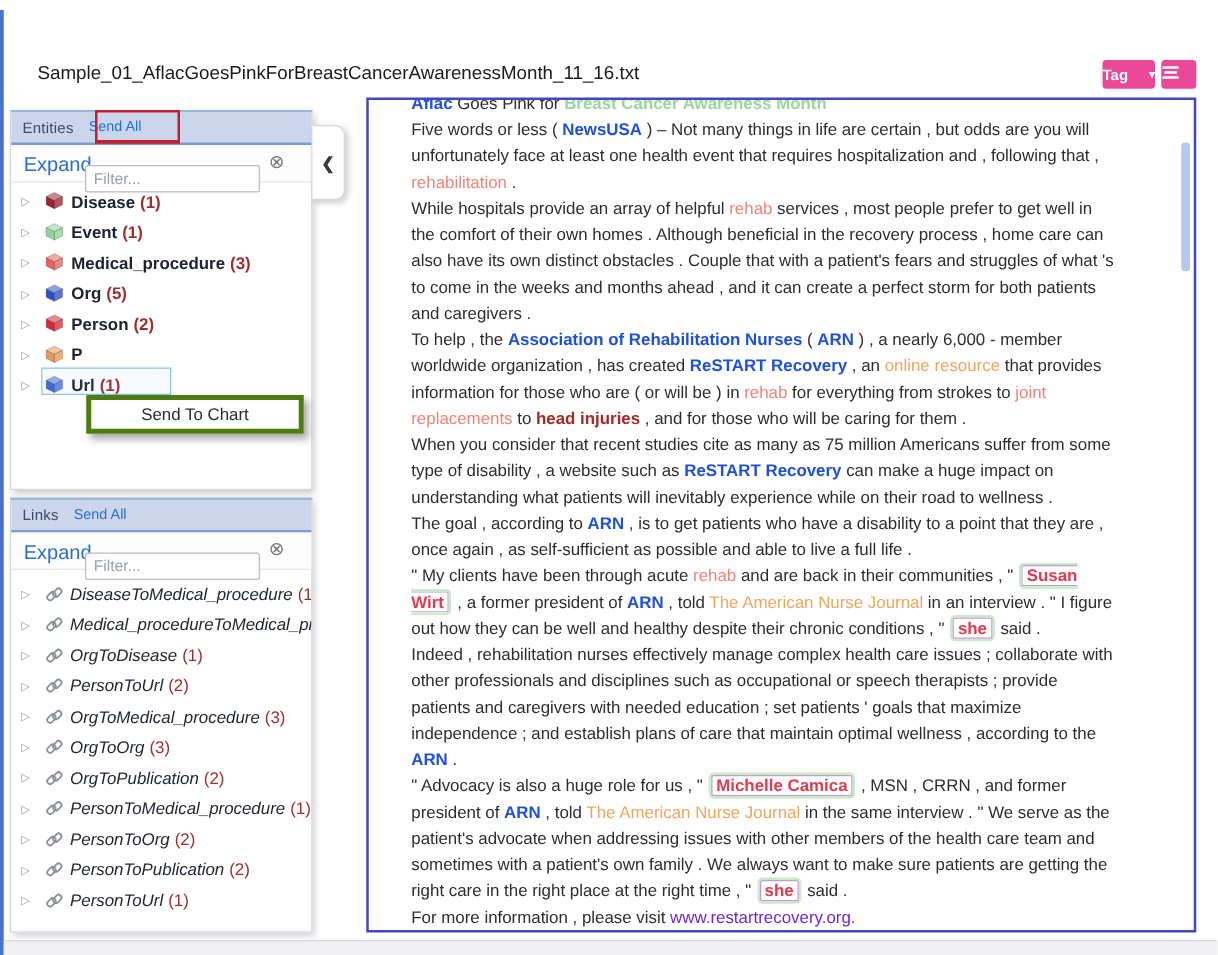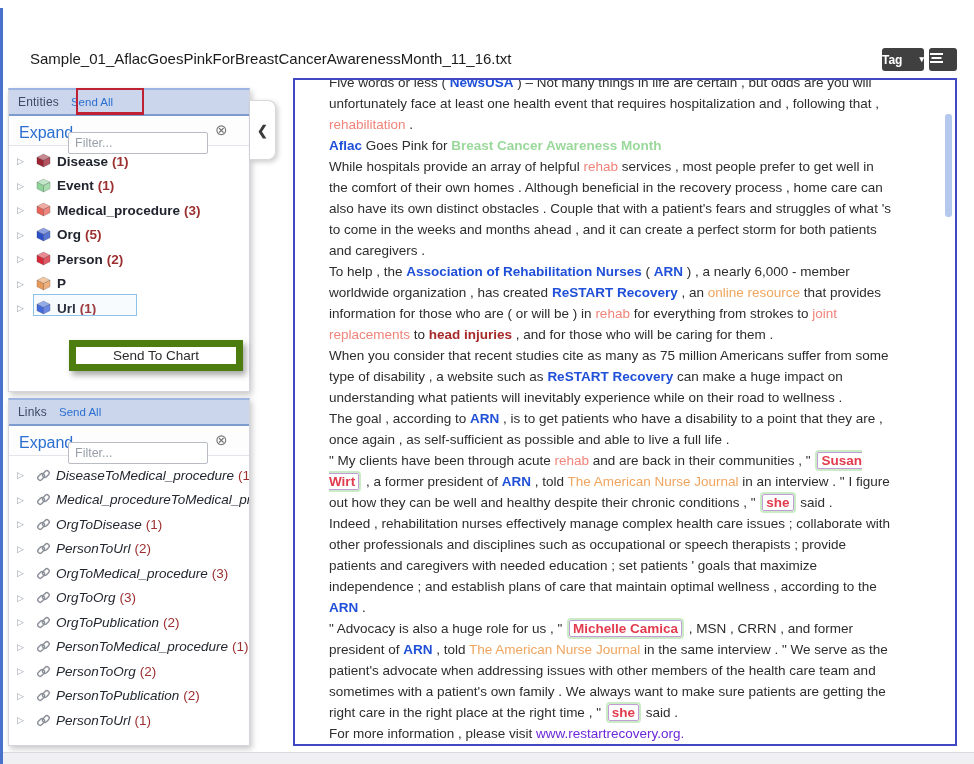--- a/index.html
+++ b/index.html
@@ -8,21 +8,21 @@
   .canvas { position:relative; width:974px; height:764px; background:#fff; overflow:hidden; }
 
   
   .titlebar { position:absolute; left:0; top:0; width:974px; height:36px; background:#f2f3f5; border-bottom:1px solid #e0e1e6; }
   .titlebar .t { position:absolute; left:28px; top:10px; font-size:13.5px; font-weight:bold; color:#3e4a63; }
   .left-edge { position:absolute; left:0; top:8px; width:3px; height:756px; background:#4a72cc; }
   .bottom-strip { position:absolute; left:3px; top:752px; width:971px; height:12px; background:#f0f0f3; border-top:1px solid #d8d9de; }
 
   .filename { position:absolute; left:30px; top:50px; font-size:15px; color:#1b1b1b; }
 
-  .btn-blue { position:absolute; background:#404040; color:#fff; border:none; border-radius:3px; font-family:"Liberation Sans",sans-serif; font-size:12px; font-weight:bold; cursor:pointer; display:flex; align-items:center; justify-content:space-between; gap:2px; }
+  .btn-blue { position:absolute; background:#ec4899; color:#fff; border:none; border-radius:3px; font-family:"Liberation Sans",sans-serif; font-size:12px; font-weight:bold; cursor:pointer; display:flex; align-items:center; justify-content:space-between; gap:2px; }
   .tag-btn { left:882px; top:48px; width:42px; height:23px; }
   .lines-btn { left:929px; top:48px; width:28px; height:23px; }
   .caret { font-size:9px; line-height:1; }
 
   
   .panel { position:absolute; left:8px; width:242px; background:#fff; border:1px solid #d4d6dc; border-top:2px solid #9db4e0; box-shadow:2px 3px 6px rgba(0,0,0,.22); }
   .panel.entities { top:88px; height:304px; }
   .panel.links { top:398px; height:348px; }
   .band { position:relative; height:26px; background:#cbd6ec; border-bottom:2px solid #7d9bce; display:flex; align-items:center; }
   .band .ptitle { font-size:12px; color:#3c4a63; margin-left:9px; letter-spacing:.2px; }
@@ -41,21 +41,21 @@
   .cube .f-top { fill:var(--c); fill-opacity:.55; }
   .cube .f-left { fill:var(--c); }
   .cube .f-right { fill:var(--c); fill-opacity:.78; }
   .ename { margin-left:5px; font-size:13.5px; font-weight:bold; color:#20242e; }
   .ecnt { margin-left:4px; font-size:13.5px; font-weight:bold; color:#9c2f2f; }
   .lrow .ename { font-weight:normal; color:#23272f;font-style:italic; }
   .lrow .ecnt { font-weight:normal; }
   .chain { width:15px; height:15px; margin-left:9px; flex:none; }
 
   .sel-outline { position:absolute; left:24px; top:148px; width:104px; height:22px; border:1px solid #8ec3e8; background:rgba(160,210,245,.08); pointer-events:none; }
-  .ctx-menu { position:absolute; left:60px; top:170px; width:174px; height:31px; background:#fff; border:7px solid #4d7c0f; box-shadow:3px 4px 6px rgba(0,0,0,.35); display:flex; align-items:center; justify-content:center; z-index:5;margin-top:24px; }
+  .ctx-menu { position:absolute; left:60px; top:170px; width:174px; height:31px; background:#fff; border:4px solid #4d7c0f; box-shadow:3px 4px 6px rgba(0,0,0,.35); display:flex; align-items:center; justify-content:center; z-index:5; }
   .ctx-menu .mi { font-size:13.5px; color:#2b2b2b; cursor:pointer; }
   .ann-box { position:absolute; border:2px solid #bf2132; pointer-events:none; z-index:6; }
   .ann-sendall { left:67px; top:-2px; width:68px; height:27px; border-bottom-width:3px; }
 
   .collapse-tab { position:absolute; left:250px; top:100px; width:26px; height:60px; background:#fff; border:1px solid #d8d8dd; border-left:none; border-radius:0 8px 8px 0; box-shadow:2px 2px 5px rgba(0,0,0,.2); display:flex; align-items:center; justify-content:center; cursor:pointer; }
   .collapse-tab .ch { font-size:13px; color:#3a3a3a; font-weight:bold; }
 
   
   .docbox { position:absolute; left:293px; top:78px; width:664px; height:668px; border:2px solid #4247c4; background:#fff; overflow:hidden; }
   .doc-inner { margin:-8px 62px 0 34px; }
@@ -296,22 +296,22 @@
               <rect x="6.5" y="4" width="8" height="5" rx="2.5" transform="rotate(-45 10.5 6.5)"></rect>
             </svg></span>
         <span class="ename">PersonToUrl</span>
         <span class="ecnt">(1)</span>
       </div>
     </div>
   </div>
 
   <div class="docbox">
     <div class="doc-inner">
+        <div class="para"><span class="seg-org">Aflac</span><span class="seg-plain"> Goes Pink for </span><span class="seg-event">Breast Cancer Awareness Month</span></div>
         <div class="para"><span class="seg-plain">Five words or less ( </span><span class="seg-org">NewsUSA</span><span class="seg-plain"> ) – Not many things in life are certain , but odds are you will unfortunately face at least one health event that requires hospitalization and , following that , </span><span class="seg-medproc">rehabilitation</span><span class="seg-plain"> .</span></div>
-        <div class="para"><span class="seg-org">Aflac</span><span class="seg-plain"> Goes Pink for </span><span class="seg-event">Breast Cancer Awareness Month</span></div>
         <div class="para"><span class="seg-plain">While hospitals provide an array of helpful </span><span class="seg-medproc">rehab</span><span class="seg-plain"> services , most people prefer to get well in the comfort of their own homes . Although beneficial in the recovery process , home care can also have its own distinct obstacles . Couple that with a patient's fears and struggles of what 's to come in the weeks and months ahead , and it can create a perfect storm for both patients and caregivers .</span></div>
         <div class="para"><span class="seg-plain">To help , the </span><span class="seg-org">Association of Rehabilitation Nurses</span><span class="seg-plain"> ( </span><span class="seg-org">ARN</span><span class="seg-plain"> ) , a nearly 6,000 - member worldwide organization , has created </span><span class="seg-org">ReSTART Recovery</span><span class="seg-plain"> , an </span><span class="seg-pub">online resource</span><span class="seg-plain"> that provides information for those who are ( or will be ) in </span><span class="seg-medproc">rehab</span><span class="seg-plain"> for everything from strokes to </span><span class="seg-medproc">joint replacements</span><span class="seg-plain"> to </span><span class="seg-disease">head injuries</span><span class="seg-plain"> , and for those who will be caring for them .</span></div>
         <div class="para"><span class="seg-plain">When you consider that recent studies cite as many as 75 million Americans suffer from some type of disability , a website such as </span><span class="seg-org">ReSTART Recovery</span><span class="seg-plain"> can make a huge impact on understanding what patients will inevitably experience while on their road to wellness .</span></div>
         <div class="para"><span class="seg-plain">The goal , according to </span><span class="seg-org">ARN</span><span class="seg-plain"> , is to get patients who have a disability to a point that they are , once again , as self-sufficient as possible and able to live a full life .</span></div>
         <div class="para"><span class="seg-plain">" My clients have been through acute </span><span class="seg-medproc">rehab</span><span class="seg-plain"> and are back in their communities , " </span><span class="seg-person">Susan Wirt</span><span class="seg-plain"> , a former president of </span><span class="seg-org">ARN</span><span class="seg-plain"> , told </span><span class="seg-pub">The American Nurse Journal</span><span class="seg-plain"> in an interview . " I figure out how they can be well and healthy despite their chronic conditions , " </span><span class="seg-person">she</span><span class="seg-plain"> said .</span></div>
         <div class="para"><span class="seg-plain">Indeed , rehabilitation nurses effectively manage complex health care issues ; collaborate with other professionals and disciplines such as occupational or speech therapists ; provide patients and caregivers with needed education ; set patients ' goals that maximize independence ; and establish plans of care that maintain optimal wellness , according to the </span><span class="seg-org">ARN</span><span class="seg-plain"> .</span></div>
         <div class="para"><span class="seg-plain">" Advocacy is also a huge role for us , " </span><span class="seg-person">Michelle Camica</span><span class="seg-plain"> , MSN , CRRN , and former president of </span><span class="seg-org">ARN</span><span class="seg-plain"> , told </span><span class="seg-pub">The American Nurse Journal</span><span class="seg-plain"> in the same interview . " We serve as the patient's advocate when addressing issues with other members of the health care team and sometimes with a patient's own family . We always want to make sure patients are getting the right care in the right place at the right time , " </span><span class="seg-person">she</span><span class="seg-plain"> said .</span></div>
         <div class="para"><span class="seg-plain">For more information , please visit </span><span class="seg-url">www.restartrecovery.org.</span></div>
       </div>
     <div class="doc-thumb"></div>

